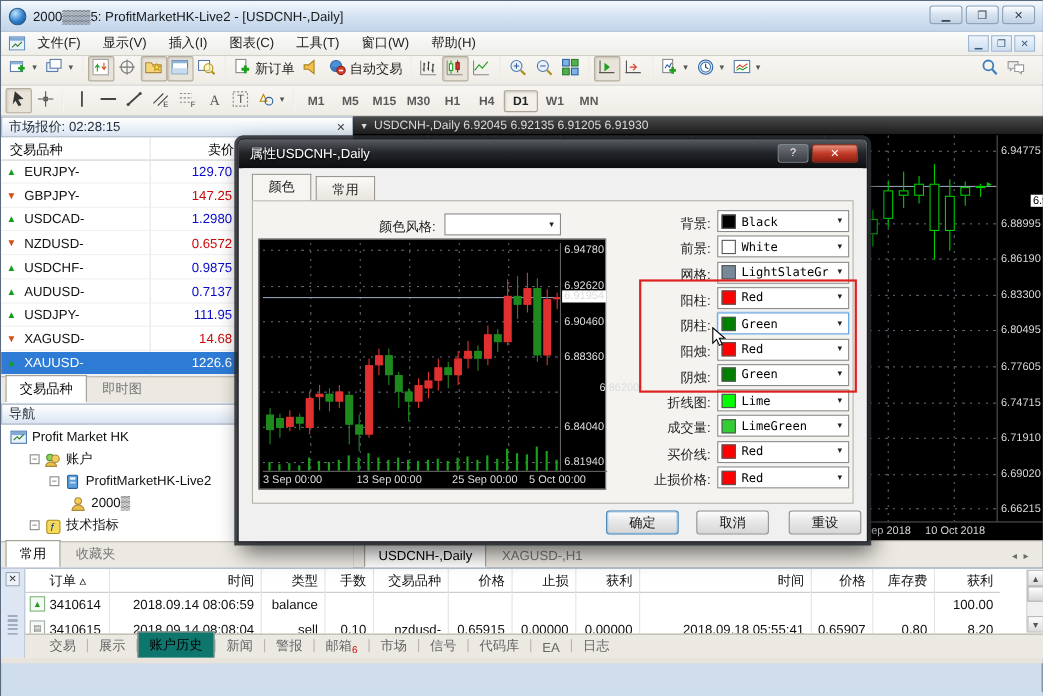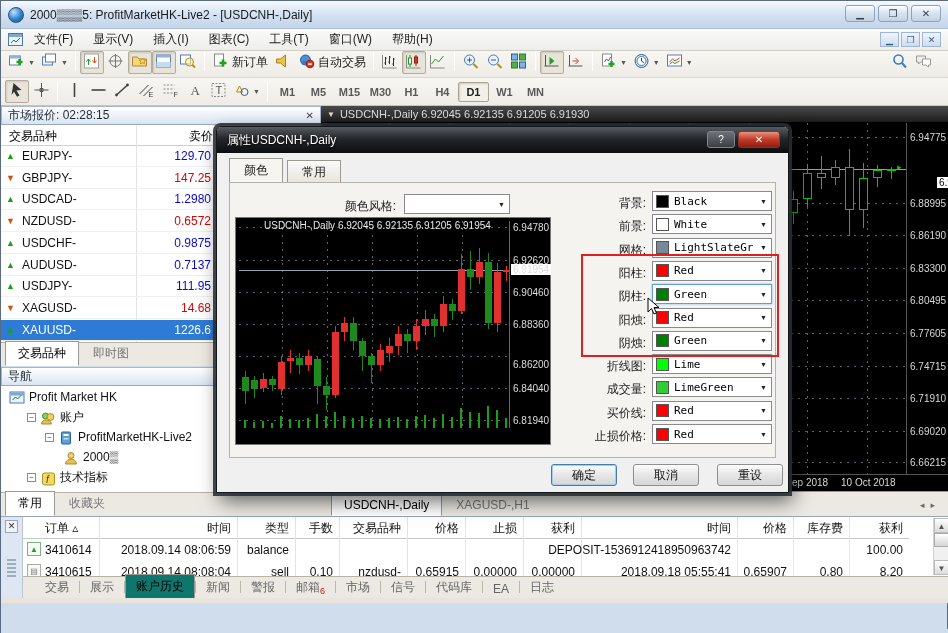--- a/index.html
+++ b/index.html
@@ -609,21 +609,20 @@
         <div class="thead" style="left: 714px; width: 56px; text-align: right; padding-left: 0px; padding-right: 6px;">价格</div>
         <div class="colsep" style="left: 714px; height: 59px;"></div>
         <div class="thead" style="left: 770px; width: 56px; text-align: right; padding-left: 0px; padding-right: 6px;">库存费</div>
         <div class="colsep" style="left: 770px; height: 59px;"></div>
         <div class="thead" style="left: 826px; width: 60px; text-align: right; padding-left: 0px; padding-right: 6px;">获利</div>
         <div class="colsep" style="left: 826px; height: 59px;"></div>
         <div style="position: absolute; left: 4px; top: 22px; width: 14px; height: 14px; font-size: 8px; line-height: 13px; text-align: center; color: rgb(31, 158, 31); border: 1px solid rgb(127, 178, 127); background: rgb(244, 250, 244); margin-top: 3px;">▲</div>
         <div class="tcell" style="left: 0px; width: 76px; top: 22px; text-align: left; padding-left: 22px; padding-right: 6px;">3410614</div>
         <div class="tcell" style="left: 76px; width: 138px; top: 22px; text-align: right; padding-left: 0px; padding-right: 6px;">2018.09.14 08:06:59</div>
         <div class="tcell" style="left: 214px; width: 58px; top: 22px; text-align: right; padding-left: 0px; padding-right: 6px;">balance</div>
-        <div class="tcell" style="left: 272px; width: 442px; top: 22px; text-align: right; padding-left: 0px; padding-right: 6px;">DEPOSIT-1536912418950963742</div>
         <div class="tcell" style="left: 826px; width: 60px; top: 22px; text-align: right; padding-left: 0px; padding-right: 6px;">100.00</div>
         <div style="position: absolute; left: 4px; top: 44px; width: 14px; height: 14px; font-size: 8px; line-height: 13px; text-align: center; color: rgb(119, 119, 119); border: 1px solid rgb(170, 170, 170); background: rgb(244, 250, 244); margin-top: 3px;">▤</div>
         <div class="tcell" style="left: 0px; width: 76px; top: 44px; text-align: left; padding-left: 22px; padding-right: 6px;">3410615</div>
         <div class="tcell" style="left: 76px; width: 138px; top: 44px; text-align: right; padding-left: 0px; padding-right: 6px;">2018.09.14 08:08:04</div>
         <div class="tcell" style="left: 214px; width: 58px; top: 44px; text-align: right; padding-left: 0px; padding-right: 6px;">sell</div>
         <div class="tcell" style="left: 272px; width: 44px; top: 44px; text-align: right; padding-left: 0px; padding-right: 6px;">0.10</div>
         <div class="tcell" style="left: 316px; width: 68px; top: 44px; text-align: right; padding-left: 0px; padding-right: 6px;">nzdusd-</div>
         <div class="tcell" style="left: 384px; width: 58px; top: 44px; text-align: right; padding-left: 0px; padding-right: 6px;">0.65915</div>
         <div class="tcell" style="left: 442px; width: 58px; top: 44px; text-align: right; padding-left: 0px; padding-right: 6px;">0.00000</div>
         <div class="tcell" style="left: 500px; width: 58px; top: 44px; text-align: right; padding-left: 0px; padding-right: 6px;">0.00000</div>
@@ -786,26 +785,31 @@
             <div class="wick" style="left: 258px; top: 42px; height: 69px; background: rgb(224, 48, 48);"></div>
             <div class="cbody" style="left: 255px; width: 7px; top: 51px; height: 51px; background: rgb(224, 48, 48); border: 1px solid rgb(224, 48, 48);"></div>
             <div class="wick" style="left: 267px; top: 45px; height: 15px; background: rgb(224, 48, 48);"></div>
             <div class="cbody" style="left: 264px; width: 7px; top: 48.7px; height: 2.3px; background: rgb(224, 48, 48); border: 1px solid rgb(224, 48, 48);"></div>
           </div>
         <div id="pv-axis">
             <div class="plabel" style="top: 1.3px;">6.94780</div>
             <div class="plabel" style="top: 33.7px;">6.92620</div>
             <div class="plabel" style="top: 66.1px;">6.90460</div>
             <div class="plabel" style="top: 97.6px;">6.88360</div>
-            <div class="plabel" style="top: 138px;">6.86200</div>
+            <div class="plabel" style="top: 126px; margin-left: 32px;">6.86200</div>
             <div class="plabel" style="top: 162.4px;">6.84040</div>
             <div class="plabel" style="top: 193.9px;">6.81940</div>
             <div class="plabel cur" style="top: 42.7px;">6.91954</div>
           </div>
-        <div id="pv-title">USDCNH-,Daily 6.92045 6.92135 6.91205 6.91954</div>
+        <div id="pv-taxis">
+            <div class="tlabel" style="left: 0px; color: rgb(221, 221, 221);">3 Sep 00:00</div>
+            <div class="tlabel" style="left: 85px; color: rgb(221, 221, 221);">13 Sep 00:00</div>
+            <div class="tlabel" style="left: 172px; color: rgb(221, 221, 221);">25 Sep 00:00</div>
+            <div class="tlabel" style="left: 242px; color: rgb(221, 221, 221);">5 Oct 00:00</div>
+          </div>
       </div>
       <div id="color-rows"></div>
       <div id="red-rect" style="left: 360px; top: 100.9px; width: 198px; height: 103.2px;"></div>
       <div id="dlg-buttons"></div>
     <div class="crow-label" style="left: 305px; top: 42px;">背景:</div>
         <div class="combo" style="left: 431px; top: 38px;">
           <div class="swatch" style="background: rgb(0, 0, 0);"></div>
           <span class="val">Black</span>
           <span class="arrow">▼</span>
         </div>

